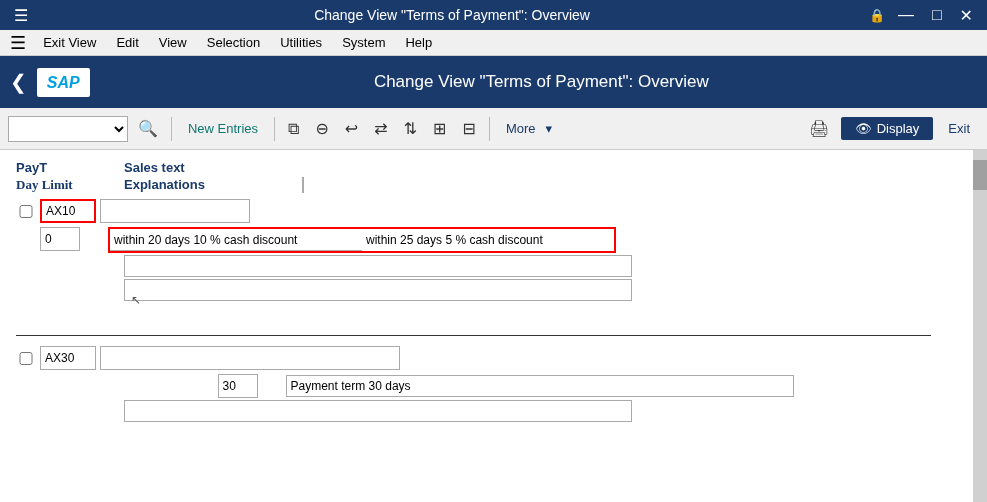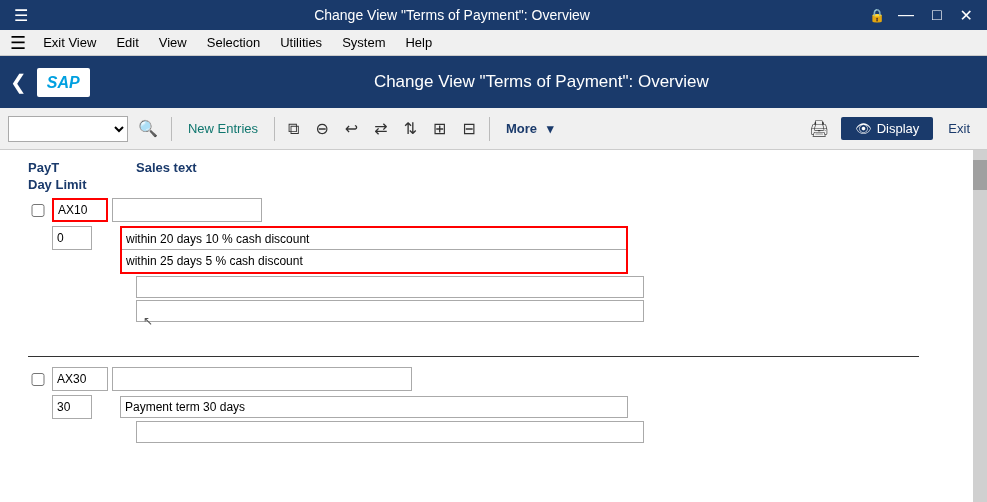--- a/index.html
+++ b/index.html
@@ -104,21 +104,21 @@
       color: #0f766e;
       font-weight: normal;
     }
     .more-btn {
       background: none;
       border: 1px solid transparent;
       cursor: pointer;
       padding: 3px 8px;
       font-size: 13px;
       color: #1a3a6b;
-      font-weight: bold;
+      font-weight: normal;
       display: flex;
       align-items: center;
       gap: 10px;
       justify-content: flex-end;
     }
     .display-btn {
       background: #1a3a6b;
       color: white;
       border: none;
       cursor: pointer;
@@ -135,21 +135,21 @@
       cursor: pointer;
       padding: 3px 8px;
       font-size: 13px;
       color: #1a3a6b;
     }
     .toolbar-right { margin-left: auto; display: flex; align-items: center; gap: 6px; }
 
     
     .main-content {
       background: white;
-      padding: 10px 28px;
+      padding: 10px 16px;
       height: calc(502px - 30px - 26px - 52px - 42px);
       overflow-y: auto;
       position: relative;
     }
 
     
     .section { margin-bottom: 12px; }
 
     .field-input {
       height: 24px;
@@ -244,37 +244,41 @@
     <div style="width:108px;">
       <span style="color:#1a3a6b; font-weight:bold; font-size:13px;">PayT</span>
     </div>
     <div style="width:160px;">
       <span style="color:#1a3a6b; font-weight:bold; font-size:13px;">Sales text</span>
     </div>
   </div>
 
   <div class="sub-labels">
     <div style="width:108px;">
-      <span style="color:#1a3a6b; font-weight:bold; font-size:13px;">Day Limit</span>
+      <span style="color:#1a3a6b; font-weight:bold; font-size:13px;font-family:Liberation Serif, serif;">Day Limit</span>
+    </div>
+    <div style="width:160px; position:relative;">
+      <span style="color:#1a3a6b; font-weight:bold; font-size:13px;">Explanations</span>
+      <div style="position:absolute; right:-20px; top:0; width:2px; height:100%; background:#aaa;"></div>
     </div>
   </div>
 
   <div class="section">
 
     <div style="display:flex; align-items:center; margin-bottom:4px;">
       <input type="checkbox" style="width: 20px; margin-right: 4px;">
       <input type="text" class="field-input payt-input-red" value="AX10" style="width: 56px; border: 2px solid red;">
       <input type="text" class="field-input sales-input" value="" style="width: 150px; margin-left: 4px;">
     </div>
 
     <div style="display:flex; align-items:flex-start; margin-bottom:2px;">
       <div style="width:24px;"></div>
       <input type="text" class="field-input day-input" value="0" style="width: 40px; margin-right: 4px;">
 
-      <div style="border:2px solid red; display:flex; flex-direction:column; width:508px; margin-left:24px;">
+      <div style="border:2px solid red; display:flex; flex-direction:row; width:508px; margin-left:24px;">
         <input type="text" class="field-input" value="within 20 days 10 % cash discount" style="width: 100%; border-style: solid; border-color: rgb(170, 170, 170); border-image: initial; border-width: 0px 0px 1px; height: 22px;">
         <input type="text" class="field-input" value="within 25 days 5 % cash discount" style="width: 100%; border: none; height: 22px;">
       </div>
     </div>
 
     <div style="display:flex; margin-bottom:2px;">
       <div style="width:108px;"></div>
       <input type="text" class="field-input" value="" style="width: 508px; height: 22px;">
     </div>
     <div style="display:flex; margin-bottom:2px;">
@@ -288,21 +292,21 @@
   <div class="divider" style="margin-left:0; margin-right:40px;"></div>
 
   <div class="section">
 
     <div style="display:flex; align-items:center; margin-bottom:4px;">
       <input type="checkbox" style="width: 20px; margin-right: 4px;">
       <input type="text" class="field-input payt-input" value="AX30" style="width: 56px;">
       <input type="text" class="field-input sales-input" value="" style="width: 300px; margin-left: 4px;">
     </div>
 
-    <div style="display:flex; align-items:center; margin-bottom:2px;">
+    <div style="display:flex; align-items:center; margin-bottom:2px;justify-content:center;">
       <div style="width:24px;"></div>
       <input type="text" class="field-input day-input" value="30" style="width: 40px; margin-right: 4px;">
       <input type="text" class="field-input" value="Payment term 30 days" style="width: 508px; margin-left: 24px; height: 22px;">
     </div>
 
     <div style="display:flex; margin-bottom:2px;">
       <div style="width:108px;"></div>
       <input type="text" class="field-input" value="" style="width: 508px; height: 22px;">
     </div>
   </div>

